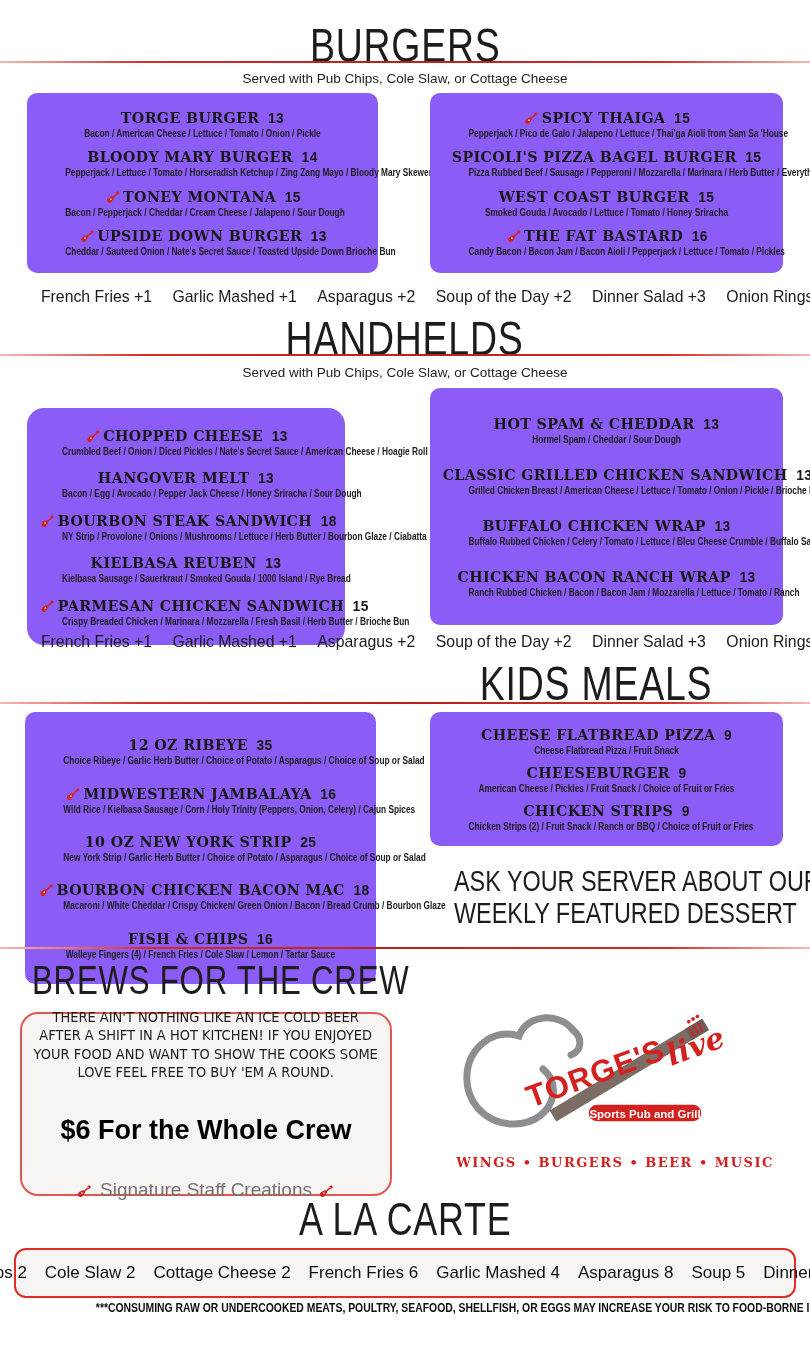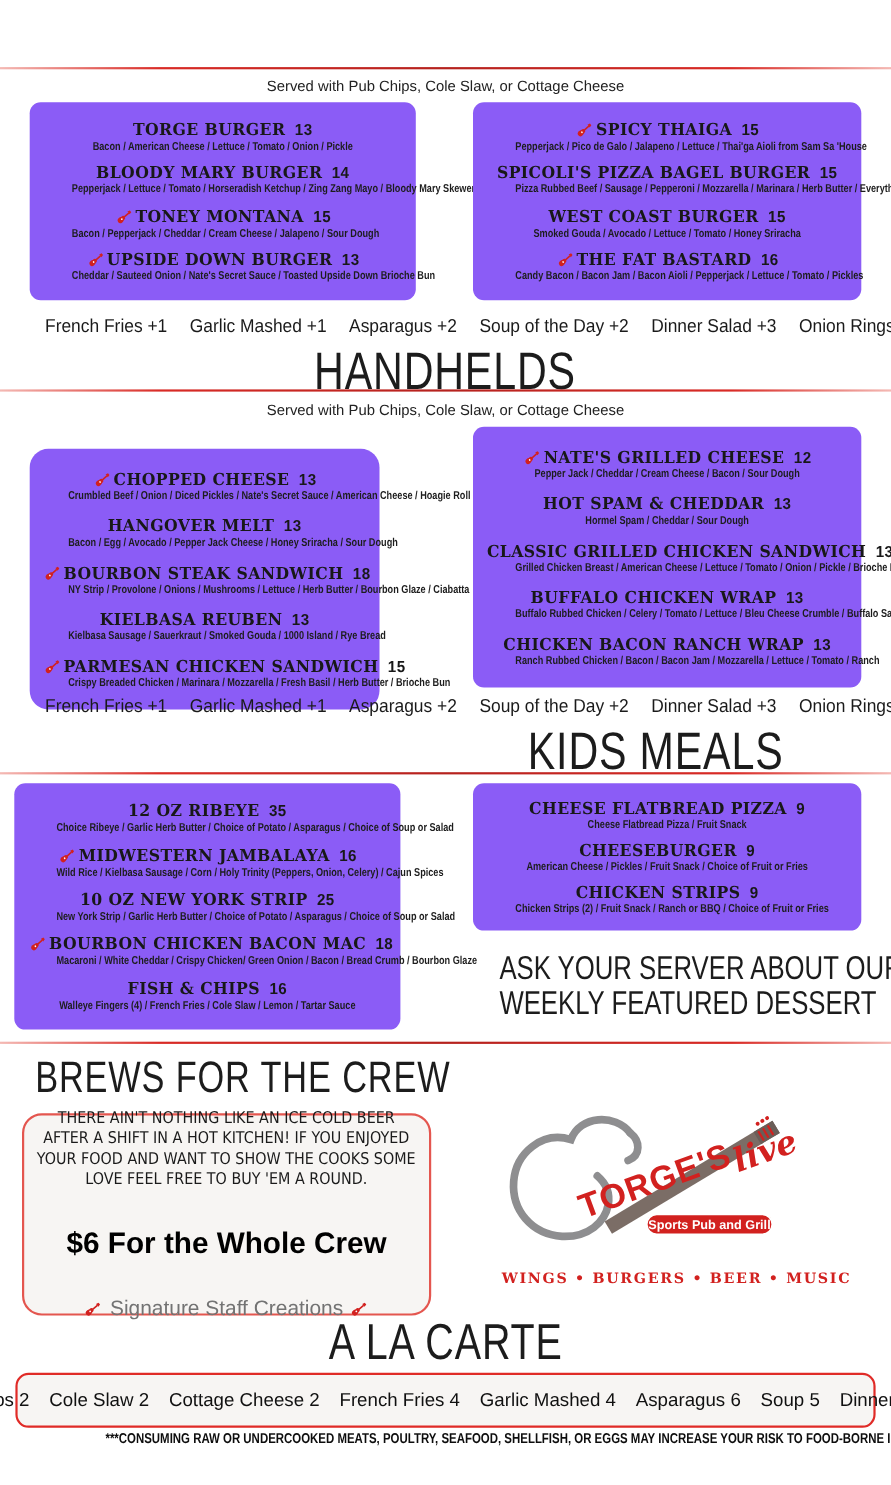--- a/index.html
+++ b/index.html
@@ -43,20 +43,21 @@
   .logo-wrap{position:absolute;left:455px;top:992px;width:320px;height:160px;}
   .logo-tagline{position:absolute;left:455px;top:1155px;width:320px;text-align:center;
                 font-family:"DejaVu Serif",serif;font-weight:700;font-size:13px;letter-spacing:1.5px;
                 color:#d2211f;white-space:nowrap;}
 </style>
 </head>
 <body>
 
 <div class="page">
 
+  <div class="big" style="top:18px;font-size:48px;"><span>BURGERS</span></div>
   <div class="rule" style="top:61px;"></div>
   <div class="note" style="top:71px;">Served with Pub Chips, Cole Slaw, or Cottage Cheese</div>
   <div class="card" style="left:27px;top:93px;width:351px;height:180px;">
       <div class="mi">
         <div class="mi-name"><span>TORGE BURGER</span><span class="mi-price">13</span></div>
         <div class="mi-desc">Bacon / American Cheese / Lettuce / Tomato / Onion / Pickle</div>
       </div>
       <div class="mi">
         <div class="mi-name"><span>BLOODY MARY BURGER</span><span class="mi-price">14</span></div>
         <div class="mi-desc">Pepperjack / Lettuce / Tomato / Horseradish Ketchup / Zing Zang Mayo / Bloody Mary Skewer</div>
@@ -166,53 +167,41 @@
               <rect x="14.5" y="16.6" width="12.5" height="2.8" rx="1" fill="#d2211f"></rect>
               <path d="M26.5 14.6l4.6 1.2v4l-4.6 1z" fill="#d2211f"></path>
               <circle cx="10.5" cy="18" r="1.5" fill="#fff"></circle>
             </g>
           </svg><span>PARMESAN CHICKEN SANDWICH</span><span class="mi-price">15</span></div>
         <div class="mi-desc">Crispy Breaded Chicken / Marinara / Mozzarella / Fresh Basil / Herb Butter / Brioche Bun</div>
       </div>
     </div>
   <div class="card" style="left:430px;top:388px;width:353px;height:237px;">
       <div class="mi">
-        <div class="mi-name"><svg class="gicon" viewBox="0 0 32 32">
-            <g transform="rotate(-40 16 16)">
-              <ellipse cx="7.5" cy="18" rx="5.4" ry="4.8" fill="#d2211f"></ellipse>
-              <ellipse cx="12.5" cy="18" rx="4.6" ry="3.8" fill="#d2211f"></ellipse>
-              <rect x="14.5" y="16.6" width="12.5" height="2.8" rx="1" fill="#d2211f"></rect>
-              <path d="M26.5 14.6l4.6 1.2v4l-4.6 1z" fill="#d2211f"></path>
-              <circle cx="10.5" cy="18" r="1.5" fill="#fff"></circle>
-            </g>
-          </svg><span>NATE'S GRILLED CHEESE</span><span class="mi-price">12</span></div>
-        <div class="mi-desc">Pepper Jack / Cheddar / Cream Cheese / Bacon / Sour Dough</div>
-      </div>
-      <div class="mi">
         <div class="mi-name"><span>HOT SPAM &amp; CHEDDAR</span><span class="mi-price">13</span></div>
         <div class="mi-desc">Hormel Spam / Cheddar / Sour Dough</div>
       </div>
       <div class="mi">
         <div class="mi-name"><span>CLASSIC GRILLED CHICKEN SANDWICH</span><span class="mi-price">13</span></div>
         <div class="mi-desc">Grilled Chicken Breast / American Cheese / Lettuce / Tomato / Onion / Pickle / Brioche Bun</div>
       </div>
       <div class="mi">
         <div class="mi-name"><span>BUFFALO CHICKEN WRAP</span><span class="mi-price">13</span></div>
         <div class="mi-desc">Buffalo Rubbed Chicken / Celery / Tomato / Lettuce / Bleu Cheese Crumble / Buffalo Sauce</div>
       </div>
       <div class="mi">
         <div class="mi-name"><span>CHICKEN BACON RANCH WRAP</span><span class="mi-price">13</span></div>
         <div class="mi-desc">Ranch Rubbed Chicken / Bacon / Bacon Jam / Mozzarella / Lettuce / Tomato / Ranch</div>
       </div>
     </div>
   <div class="sides" style="top:632px;"><span><span class="side-item">French Fries +1</span><span class="side-item">Garlic Mashed +1</span><span class="side-item">Asparagus +2</span><span class="side-item">Soup of the Day +2</span><span class="side-item">Dinner Salad +3</span><span class="side-item">Onion Rings +3</span></span></div>
 
   <div class="big" style="top:656px;left:394px;width:405px;font-size:48px;"><span>KIDS MEALS</span></div>
   <div class="rule" style="top:702px;"></div>
-  <div class="card" style="left:13px;top:712px;width:351px;height:224px;">
+  <div class="card" style="left:25px;top:712px;width:351px;height:272px;">
       <div class="mi">
         <div class="mi-name"><span>12 OZ RIBEYE</span><span class="mi-price">35</span></div>
         <div class="mi-desc">Choice Ribeye / Garlic Herb Butter / Choice of Potato / Asparagus / Choice of Soup or Salad</div>
       </div>
       <div class="mi">
         <div class="mi-name"><svg class="gicon" viewBox="0 0 32 32">
             <g transform="rotate(-40 16 16)">
               <ellipse cx="7.5" cy="18" rx="5.4" ry="4.8" fill="#d2211f"></ellipse>
               <ellipse cx="12.5" cy="18" rx="4.6" ry="3.8" fill="#d2211f"></ellipse>
               <rect x="14.5" y="16.6" width="12.5" height="2.8" rx="1" fill="#d2211f"></rect>
@@ -316,18 +305,18 @@
       <text x="216" y="74" transform="rotate(-20 216 74)" font-family="DejaVu Serif, serif" font-style="italic" font-weight="bold" font-size="30" fill="#d2211f">live</text>
 
       <rect x="133" y="112" width="114" height="18" rx="9" fill="#d2211f" stroke="#ffffff" stroke-width="1.5"></rect>
       <text x="190" y="125.5" text-anchor="middle" font-family="Liberation Sans, sans-serif" font-weight="bold" font-size="11.5" fill="#ffffff">Sports Pub and Grill</text>
     </svg>
   </div>
   <div class="logo-tagline">WINGS • BURGERS • BEER • MUSIC</div>
 
   <div class="big" style="top:1192px;font-size:46px;"><span>A LA CARTE</span></div>
   <div class="alacarte-box">
-      <span><span class="side-item">Pub Chips 2</span><span class="side-item">Cole Slaw 2</span><span class="side-item">Cottage Cheese 2</span><span class="side-item">French Fries 4</span><span class="side-item">Garlic Mashed 4</span><span class="side-item">Asparagus 6</span><span class="side-item">Soup 5</span><span class="side-item">Dinner Salad 6</span></span>
+      <span><span class="side-item">Pub Chips 2</span><span class="side-item">Cole Slaw 2</span><span class="side-item">Cottage Cheese 2</span><span class="side-item">French Fries 6</span><span class="side-item">Garlic Mashed 4</span><span class="side-item">Asparagus 8</span><span class="side-item">Soup 5</span><span class="side-item">Dinner Salad 6</span></span>
     </div>
 
   <div class="disclaimer"><span>***CONSUMING RAW OR UNDERCOOKED MEATS, POULTRY, SEAFOOD, SHELLFISH, OR EGGS MAY INCREASE YOUR RISK TO FOOD-BORNE ILLNESS***</span></div>
 
 </div>
 
 </body></html>

